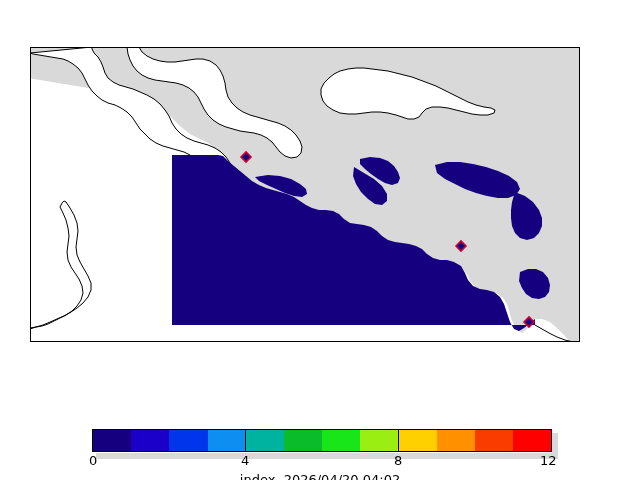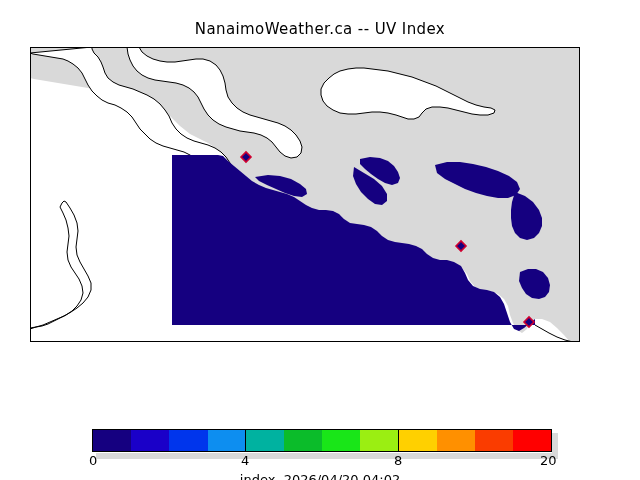--- a/index.html
+++ b/index.html
@@ -99,21 +99,20 @@
     font-size: 13px;
     color: #000000;
     white-space: pre;
   }
 </style>
 </head>
 <body>
 
 <div id="page">
 
-  <div id="title">NanaimoWeather.ca -- UV Index</div>
 
   <div id="map-area">
     <svg id="map-svg" width="550" height="295" viewBox="0 0 550 295">
 
       <rect x="0" y="0" width="550" height="295" fill="#ffffff"></rect>
 
       <path fill="#d9d9d9" stroke="none" d="M 0,0 L 550,0 L 550,295 L 540,295 L 534,288 L 527,281
                L 520,275 L 512,272 L 505,272 L 500,276 L 497,282
                L 492,286 L 487,283 L 483,276 L 480,268 L 478,259
                L 474,252 L 468,247 L 460,244 L 452,243 L 445,240
@@ -276,18 +275,18 @@
       <div class="seg" style="background:#fa3c00"></div>
       <div class="seg" style="background:#ff0000"></div>
     </div>
 
     <div class="cb-tickline" style="left:245px"></div>
     <div class="cb-tickline" style="left:398px"></div>
 
     <div class="cb-label" style="left:89px">0</div>
     <div class="cb-label" style="left:241px">4</div>
     <div class="cb-label" style="left:394px">8</div>
-    <div class="cb-label" style="left:540px">20</div>
+    <div class="cb-label" style="left:540px">12</div>
 
     <div id="cb-caption">index  2026/04/20 04:02</div>
   </div>
 
 </div>
 
 </body></html>

